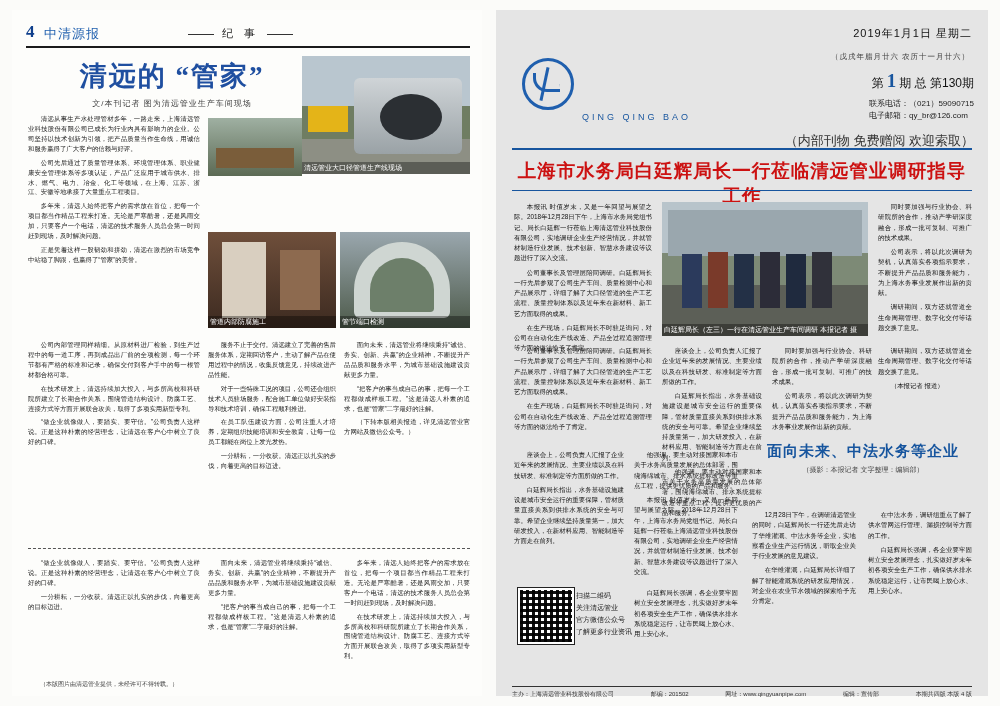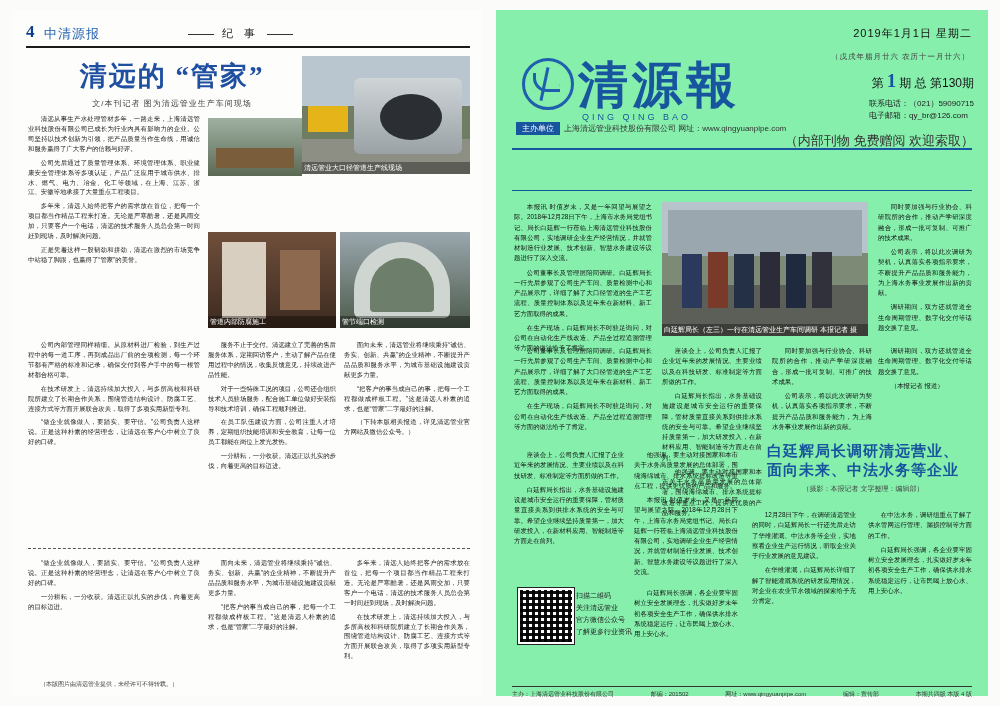--- a/index.html
+++ b/index.html
@@ -1,20 +1,20 @@
 <!DOCTYPE html>
 <html><head>
 <meta charset="utf-8">
 <style>
   html,body{margin:0;padding:0;background:#c9c9c9;}
   body{font-family:"Liberation Sans","DejaVu Sans",sans-serif;}
   .page{position:relative;width:1000px;height:706px;background:#ffffff;overflow:hidden;}
   .sheet{position:absolute;left:0;top:0;width:1000px;height:706px;background:#fbfbf9;}
   .leftpage{position:absolute;left:12px;top:10px;width:470px;height:686px;background:#fdfdfb;}
-  .rightpage{position:absolute;left:496px;top:10px;width:492px;height:686px;background:#86efac;}
+  .rightpage{position:absolute;left:496px;top:10px;width:492px;height:686px;background:#e5e5e5;}
 
   
   .l-head{position:absolute;left:14px;top:14px;width:444px;height:22px;border-bottom:2px solid #1b1b1b;}
   .l-pageno{position:absolute;left:0;top:-2px;font-size:17px;font-weight:bold;color:#0f3f8c;font-family:"Liberation Serif",serif;}
   .l-masthead-mini{position:absolute;left:18px;top:1px;font-size:13px;color:#1f5fae;font-family:Liberation Mono, monospace;letter-spacing:1px;}
   .l-sec{position:absolute;left:196px;top:2px;font-size:11px;color:#222;letter-spacing:4px;}
   .l-sec:before{content:"";position:absolute;left:-34px;top:8px;width:26px;height:1px;background:#333;}
   .l-sec:after{content:"";position:absolute;right:-34px;top:8px;width:26px;height:1px;background:#333;}
 
   .l-title{position:absolute;left:40px;top:48px;width:240px;text-align:center;font-size:27px;color:#1f4fa0;font-family:"Liberation Serif",serif;font-weight:bold;letter-spacing:2px;}
@@ -148,40 +148,39 @@
       <p>（本版图片由清远管业提供，未经许可不得转载。）</p>
     </div>
   </div>
 
   <div class="rightpage">
 
     <div class="r-date">2019年1月1日 星期二</div>
 
     <div class="r-logo">
       <div class="mark"></div>
-      <div class="r-name">清源報</div>
       <div class="r-pinyin">QING QING BAO</div>
     </div>
 
     <div class="r-lunar">（戊戌年腊月廿六 农历十一月廿六）</div>
 
     <div class="r-issue">
       <span>第</span><b>1</b><span>期 总</span> <span>第130期</span>
     </div>
 
     <div class="r-contact" style="white-space:pre-line;">联系电话：（021）59090715
 电子邮箱：qy_br@126.com</div>
 
-    <div class="r-host">
-      <span class="tag">主办单位</span><span>上海清远管业科技股份有限公司  网址：www.qingyuanpipe.com</span>
-    </div>
     <div class="r-free">（内部刊物 免费赠阅 欢迎索取）</div>
 
     <div class="r-rule" style="top:138px;"></div>
 
+    <div class="banner">
+      <div class="t">上海市水务局白廷辉局长一行莅临清远管业调研指导工作</div>
+    </div>
     <div class="r-rule" style="top:180px;height:1px;background:#17559e;"></div>
 
     <div class="lead" style="left:18px;top:192px;width:138px;">
       <p>本报讯 时值岁末，又是一年回望与展望之际。2018年12月28日下午，上海市水务局党组书记、局长白廷辉一行莅临上海清远管业科技股份有限公司，实地调研企业生产经营情况，并就管材制造行业发展、技术创新、智慧水务建设等议题进行了深入交流。</p>
       <p>公司董事长及管理层陪同调研。白廷辉局长一行先后参观了公司生产车间、质量检测中心和产品展示厅，详细了解了大口径管道的生产工艺流程、质量控制体系以及近年来在新材料、新工艺方面取得的成果。</p>
       <p>在生产现场，白廷辉局长不时驻足询问，对公司在自动化生产线改造、产品全过程追溯管理等方面的做法给予了肯定。</p>
     </div>
 
     <div class="photo" style="left:166px;top:192px;width:206px;height:134px;background:linear-gradient(180deg,#b8c4cb 0 38%,#7d8a76 38% 62%,#5c5f57 62% 100%);">
       <div style="position:absolute;left:6px;top:8px;width:194px;height:46px;background:#9aa7ae;"></div>
@@ -215,21 +214,20 @@
       <p>调研期间，双方还就管道全生命周期管理、数字化交付等话题交换了意见。</p>
       <p>（本报记者 报道）</p>
     </div>
 
     <div class="lead" style="left:18px;top:336px;width:138px;">
       <p>公司董事长及管理层陪同调研。白廷辉局长一行先后参观了公司生产车间、质量检测中心和产品展示厅，详细了解了大口径管道的生产工艺流程、质量控制体系以及近年来在新材料、新工艺方面取得的成果。</p>
       <p>在生产现场，白廷辉局长不时驻足询问，对公司在自动化生产线改造、产品全过程追溯管理等方面的做法给予了肯定。</p>
     </div>
 
     <div class="subhead">
-      <div class="s1">白廷辉局长调研清远营业、</div>
       <div class="s1">面向未来、中法水务等企业</div>
       <div class="s2">（摄影：本报记者 文字整理：编辑部）</div>
     </div>
 
     <div class="lead" style="left:256px;top:500px;width:104px;">
       <p>12月28日下午，在调研清远管业的同时，白廷辉局长一行还先后走访了华维灌溉、中法水务等企业，实地察看企业生产运行情况，听取企业关于行业发展的意见建议。</p>
       <p>在华维灌溉，白廷辉局长详细了解了智能灌溉系统的研发应用情况，对企业在农业节水领域的探索给予充分肯定。</p>
     </div>
     <div class="lead" style="left:372px;top:500px;width:104px;">
       <p>在中法水务，调研组重点了解了供水管网运行管理、漏损控制等方面的工作。</p>

